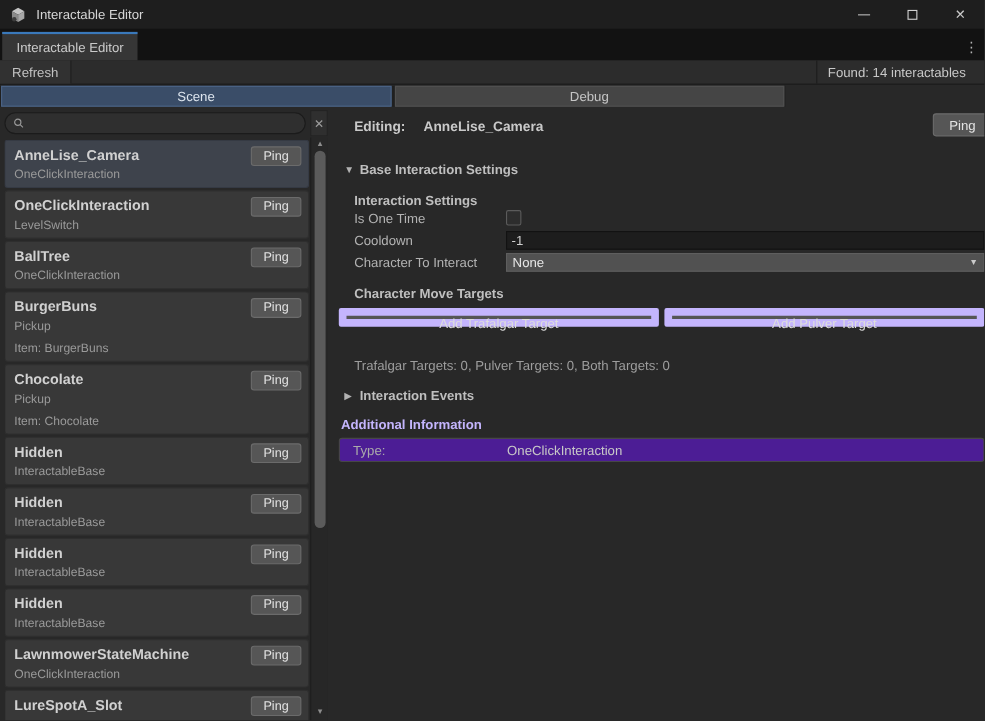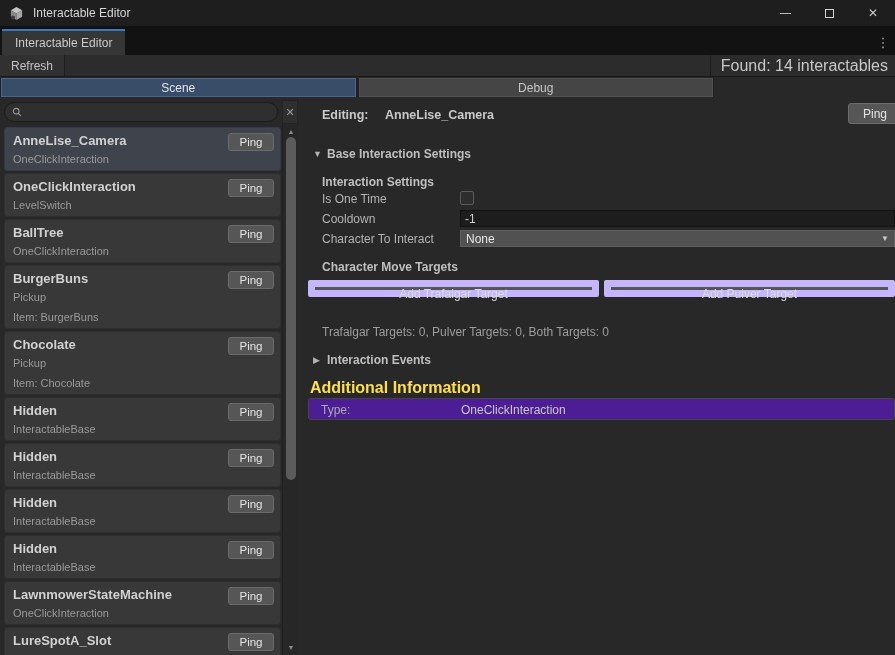--- a/index.html
+++ b/index.html
@@ -17,21 +17,21 @@
   .maxbox { width:9px; height:9px; border:1px solid #d2d2d2; }
 
   
   .tabbar { position:absolute; left:0; top:26px; width:895px; height:29px; background:#121212; display:flex; align-items:flex-end; }
   .dock-tab { margin-left:2px; height:26px; padding:0 13px; background:#363636; border-top:2px solid #3a79bb; display:flex; align-items:center; font-size:12px; color:#cacaca; }
   .tabbar-menu { margin-left:auto; margin-right:4px; height:26px; width:16px; display:flex; align-items:center; justify-content:center; color:#b4b4b4; font-size:13px; }
 
   
   .toolbar { position:absolute; left:0; top:55px; width:895px; height:22px; background:#2c2c2c; border-bottom:1px solid #191919; display:flex; align-items:center; }
   .refresh-btn { height:100%; padding:0 11px; background:#313131; border-right:1px solid #1d1d1d; display:flex; align-items:center; font-size:12px; color:#c2c2c2; }
-  .found { margin-left:auto; height:100%; padding:0 7px 0 10px; border-left:1px solid #1d1d1d; display:flex; align-items:center; font-size:16px; color:#c8c8c8; }
+  .found { margin-left:auto; height:100%; padding:0 17px 0 10px; border-left:1px solid #1d1d1d; display:flex; align-items:center; font-size:12px; color:#c8c8c8; }
 
   
   .viewtabs { position:absolute; left:0; top:78px; width:714px; height:19px; background:#202020; display:flex; gap:3px; padding:0 1px; }
   .viewtab { flex:1; display:flex; align-items:center; justify-content:center; font-size:12px; }
   .viewtab.scene { background:#3a4d68; border:1px solid #4c6487; color:#dde5ee; }
   .viewtab.debug { background:#454545; border:1px solid #505050; color:#c6c6c6; }
 
   
   .main { position:absolute; left:0; top:97px; width:895px; height:558px; }
   .left { position:absolute; left:0; top:0; width:300px; height:558px; }
@@ -69,21 +69,21 @@
   .foldout { display:flex; align-items:center; gap:6px; }
   .tri { font-size:9px; color:#b2b2b2; width:8px; }
   .fld-label { position:absolute; left:17px; color:#b3b3b3; font-size:12px; }
   .checkbox { position:absolute; left:155px; width:14px; height:14px; background:#2d2d2d; border:1px solid #5b5b5b; border-radius:2px; }
   .textfield { position:absolute; left:155px; right:0; height:17px; background:#1d1d1d; border:1px solid #121212; color:#cfcfcf; font-size:12px; padding:0 4px; font-family:"Liberation Sans",sans-serif; }
   .dropdown { position:absolute; left:155px; right:0; height:17px; background:#515151; border:1px solid #5e5e5e; display:flex; align-items:center; color:#e6e6e6; font-size:12px; padding-left:5px; }
   .dd-arrow { position:absolute; right:5px; font-size:8px; color:#cacaca; }
   .btnrow { position:absolute; left:3px; right:0; display:flex; gap:5px; }
   .gbtn { flex:1; height:17px; background:#555555; border:7px solid #c4b5fd; border-radius:2px; color:#dddddd; font-size:12px; font-family:"Liberation Sans",sans-serif; }
   .summary { position:absolute; left:17px; color:#9d9d9d; font-size:12px; }
-  .addl-hdr { position:absolute; left:5px; font-weight:bold; color:#fde047; font-size:16px; }
+  .addl-hdr { position:absolute; left:5px; font-weight:bold; color:#c4b5fd; font-size:12px; }
   .typebox { position:absolute; left:3px; right:0; height:22px; background:#4c1d95; border:1px solid #474747; border-radius:3px; }
   .typebox .tlabel { position:absolute; left:12px; top:4px; color:#ababab; font-size:12px; }
   .typebox .tvalue { position:absolute; left:152px; top:4px; color:#c8c8c8; font-size:12px; }
 </style>
 </head>
 <body>
 
 <div id="app">
 
   <div class="titlebar">

